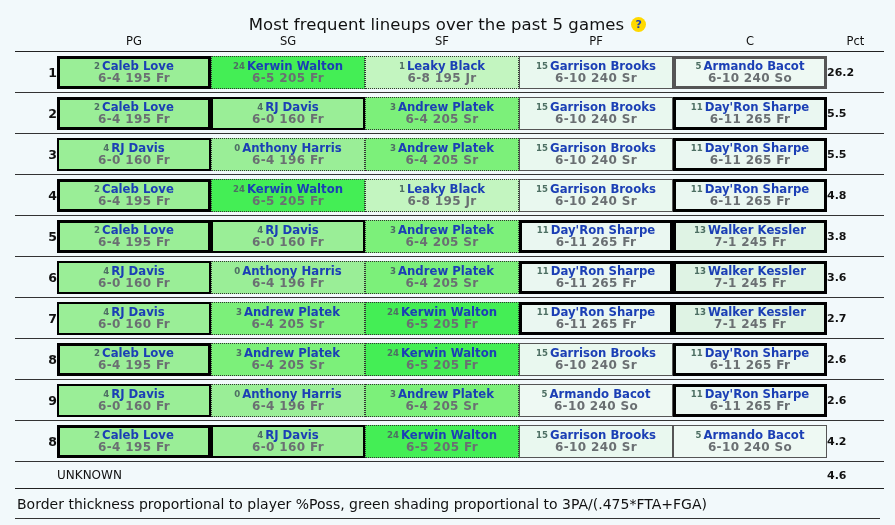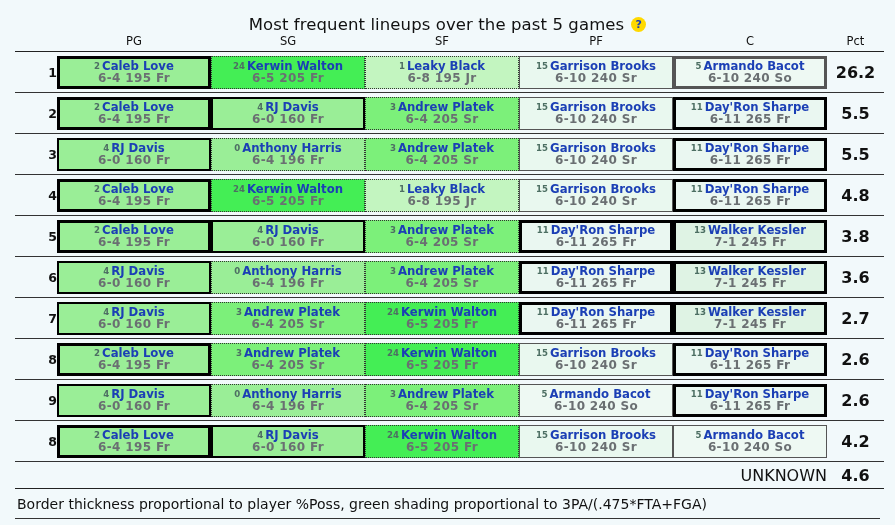--- a/index.html
+++ b/index.html
@@ -86,22 +86,21 @@
   }
   .rank-cell {
     text-align: right;
     padding-right: 9px;
     font-size: 12.5px;
     font-weight: 600;
     color: #111;
     box-sizing: border-box;
   }
   .pct-cell {
-    text-align: center;
-    font-size: 16px;
+    font-size: 11px;
     font-weight: 600;
     color: #111;
   }
   .slot-cell { padding: 0 2px; }
 
   
   .player-card {
     box-sizing: border-box;
     height: 33px;
     display: flex;
@@ -132,22 +131,22 @@
     letter-spacing: 0.35px;
     white-space: nowrap;
   }
 
   
   .unknown-row td {
     height: 26px;
     border-bottom: 1.6px solid #222;
   }
   .unknown-label {
-    text-align: right;
-    font-size: 16px;
+    text-align: left;
+    font-size: 12px;
     color: #111;
     padding-right: 4px;
   }
   .notes { margin: 0 15px; width: 865px; }
   .note-line {
     font-size: 14px;
     color: #111;
     padding: 7px 2px 6px 2px;
     border-bottom: 1.3px solid #333;
     box-sizing: border-box;

